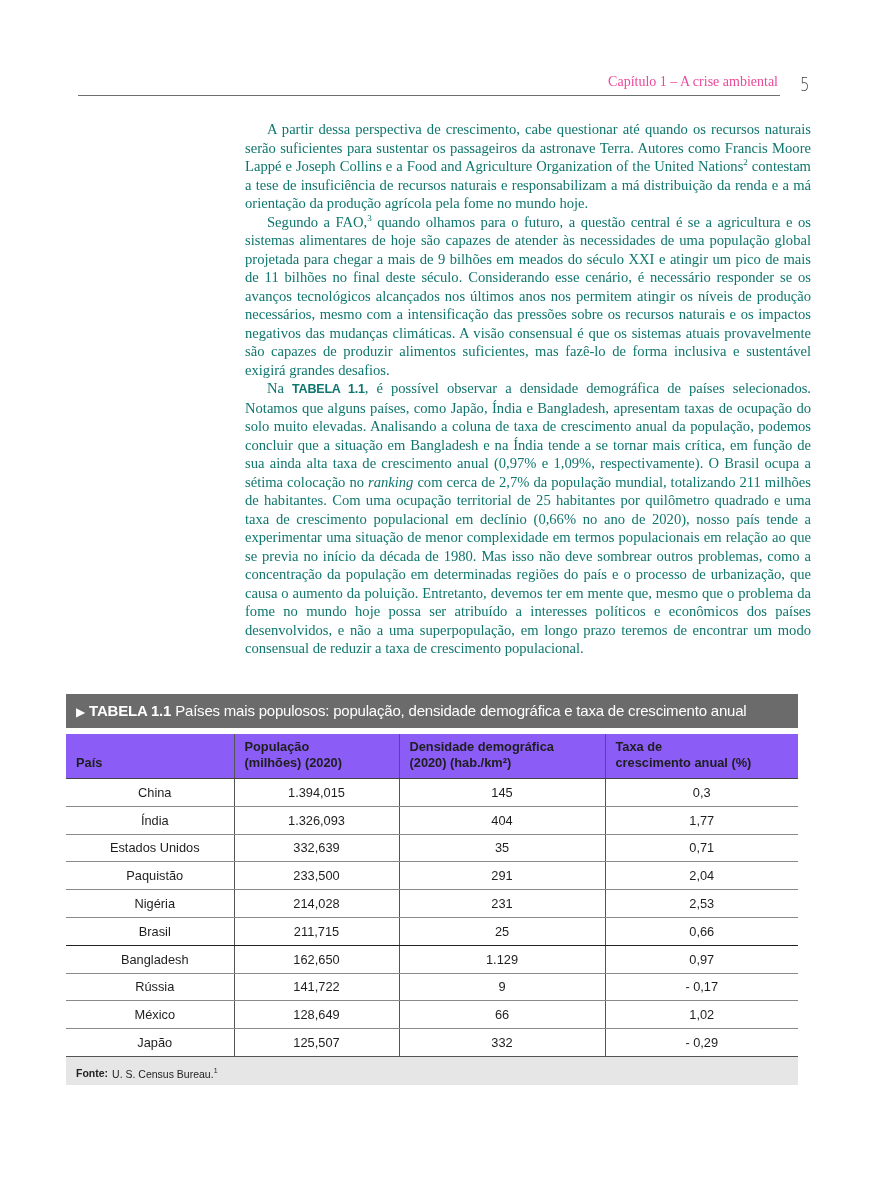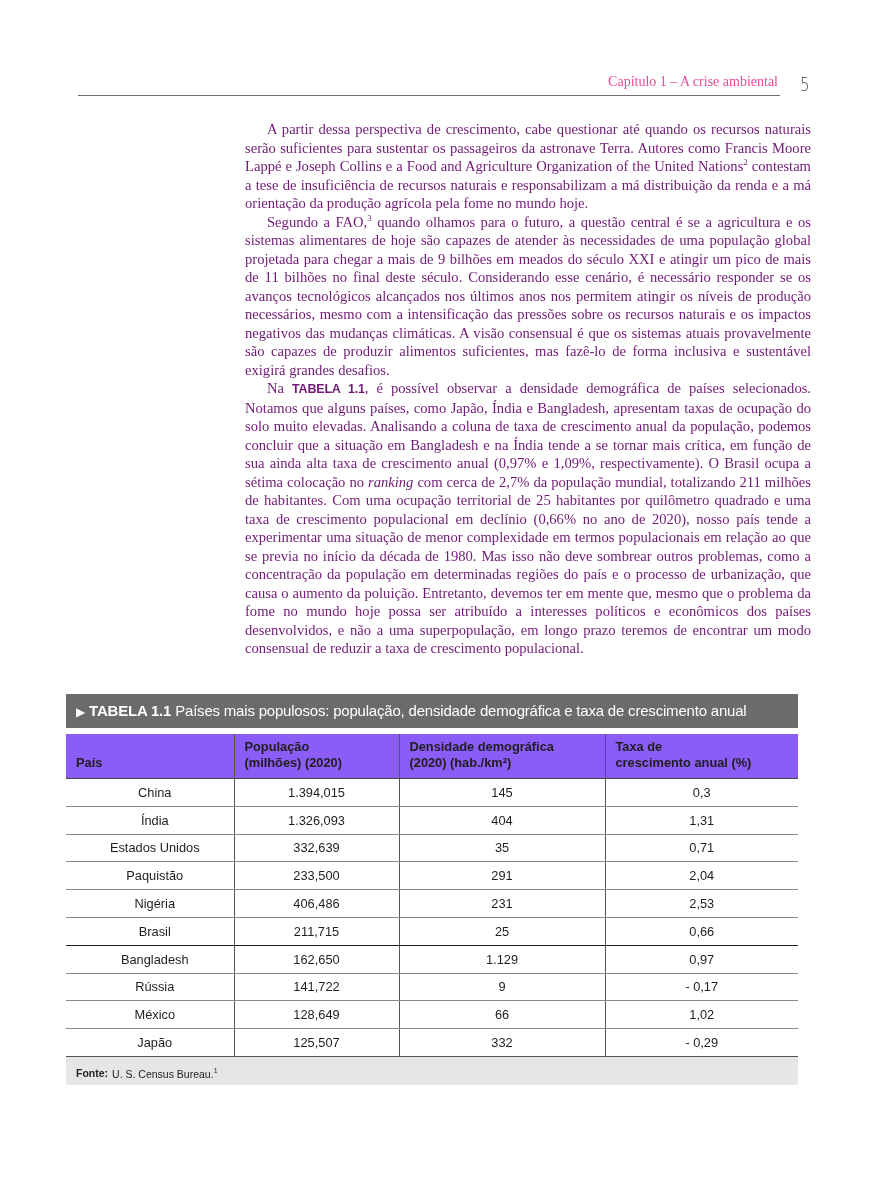--- a/index.html
+++ b/index.html
@@ -15,21 +15,21 @@
     }
     .page-number {
       position: absolute; left: 800px; top: 72px;
       font-family: "DejaVu Sans", sans-serif; font-size: 20px; font-weight: 200; color: #444;
       transform: scaleX(0.75); transform-origin: left;
     }
 
     .body-text {
       position: absolute; left: 245px; top: 120px; width: 566px;
       font-family: "Liberation Serif", serif; font-size: 14.6px; line-height: 18.5px;
-      color: #701a75; text-align: justify; hyphens: none;
+      color: #0f766e; text-align: justify; hyphens: none;
     }
     .body-text p { margin: 0; text-indent: 22px; }
     .body-text sup { font-size: 9px; line-height: 0; }
     .body-text .ref { font-family: "Liberation Sans", sans-serif; font-weight: bold; font-size: 12.5px; letter-spacing: -0.2px; }
 
     .table-block { position: absolute; left: 66px; top: 694px; width: 732px; }
     .table-title {
       background: #6b6b6b; color: #ffffff; height: 34px; line-height: 34px;
       font-family: "Liberation Sans", sans-serif; font-size: 15px; padding-left: 10px;
       white-space: nowrap; overflow: hidden; letter-spacing: -0.2px;
@@ -109,37 +109,37 @@
       <tr>
           <td>China</td>
           <td>1.394,015</td>
           <td>145</td>
           <td>0,3</td>
         </tr>
       <tr>
           <td>Índia</td>
           <td>1.326,093</td>
           <td>404</td>
-          <td>1,31</td>
+          <td>1,77</td>
         </tr>
       <tr>
           <td>Estados Unidos</td>
           <td>332,639</td>
           <td>35</td>
           <td>0,71</td>
         </tr>
       <tr>
           <td>Paquistão</td>
           <td>233,500</td>
           <td>291</td>
           <td>2,04</td>
         </tr>
       <tr>
           <td>Nigéria</td>
-          <td>406,486</td>
+          <td>214,028</td>
           <td>231</td>
           <td>2,53</td>
         </tr>
       <tr class="strong-border">
           <td>Brasil</td>
           <td>211,715</td>
           <td>25</td>
           <td>0,66</td>
         </tr>
       <tr>

